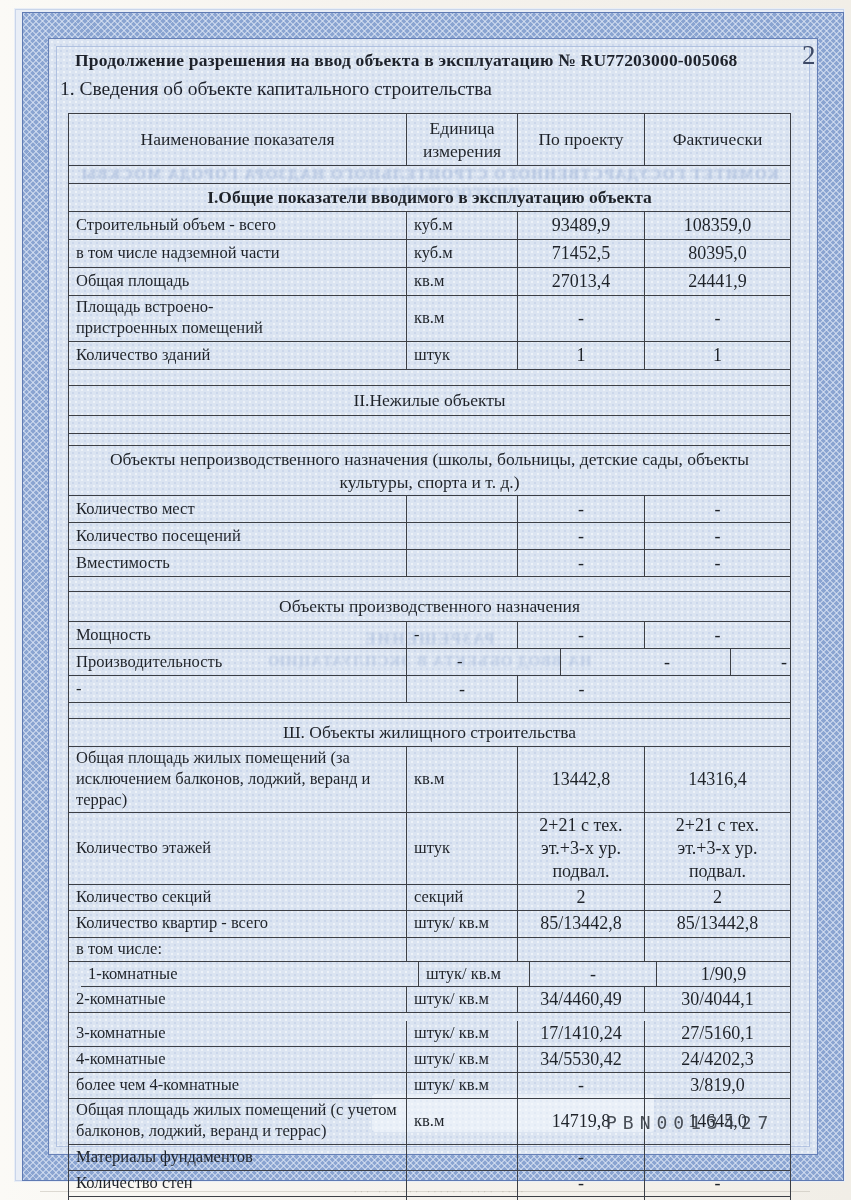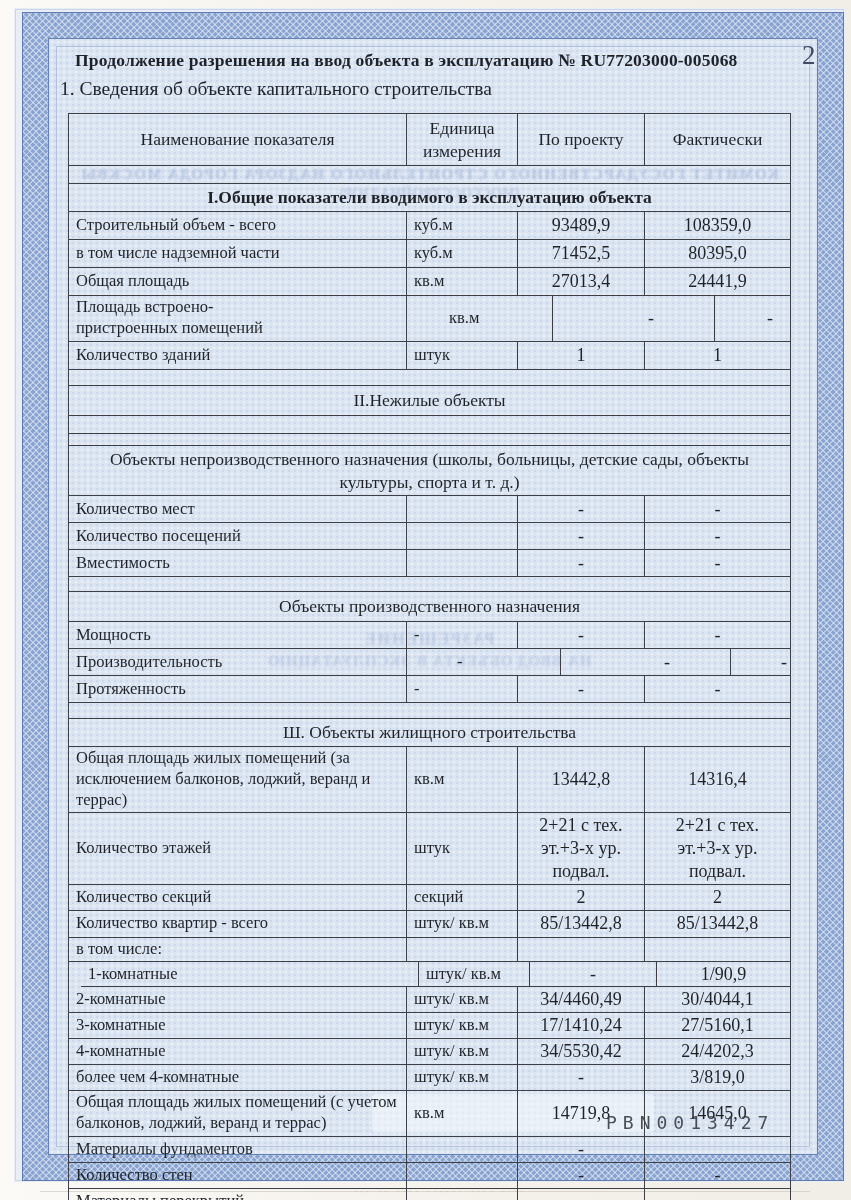--- a/index.html
+++ b/index.html
@@ -130,21 +130,21 @@
           <div class="cell c1">куб.м</div>
           <div class="cell c2">71452,5</div>
           <div class="cell c3">80395,0</div>
         </div>
         <div class="trow data" style="min-height: 28px;">
           <div class="cell c0">Общая площадь</div>
           <div class="cell c1">кв.м</div>
           <div class="cell c2">27013,4</div>
           <div class="cell c3">24441,9</div>
         </div>
-        <div class="trow data" style="min-height: 46px; gap: 35px;">
+        <div class="trow data" style="min-height: 46px;">
           <div class="cell c0">Площадь встроено-
 пристроенных помещений</div>
           <div class="cell c1">кв.м</div>
           <div class="cell c2">-</div>
           <div class="cell c3">-</div>
         </div>
         <div class="trow data" style="min-height: 28px;">
           <div class="cell c0">Количество зданий</div>
           <div class="cell c1">штук</div>
           <div class="cell c2">1</div>
@@ -187,21 +187,20 @@
           <div class="cell c2">-</div>
           <div class="cell c3">-</div>
         </div>
         <div class="trow data" style="min-height: 27px; gap: 43px;">
           <div class="cell c0">Производительность</div>
           <div class="cell c1">-</div>
           <div class="cell c2">-</div>
           <div class="cell c3">-</div>
         </div>
         <div class="trow data" style="min-height: 27px;">
-          <div class="cell c0">Протяженность</div>
           <div class="cell c1">-</div>
           <div class="cell c2">-</div>
           <div class="cell c3">-</div>
         </div>
         <div class="trow spacer" style="min-height: 16px;"></div>
         <div class="trow section" style="min-height: 28px;">
           <div class="section-label">Ш. Объекты  жилищного строительства</div>
         </div>
         <div class="trow data" style="min-height: 58px;">
           <div class="cell c0">Общая площадь жилых помещений (за исключением балконов, лоджий, веранд и террас)</div>
@@ -242,21 +241,21 @@
           <div class="cell c1">штук/ кв.м</div>
           <div class="cell c2">-</div>
           <div class="cell c3">1/90,9</div>
         </div>
         <div class="trow data" style="min-height: 25px;">
           <div class="cell c0">2-комнатные</div>
           <div class="cell c1">штук/ кв.м</div>
           <div class="cell c2">34/4460,49</div>
           <div class="cell c3">30/4044,1</div>
         </div>
-        <div class="trow data" style="min-height: 25px;">
+        <div class="trow data" style="min-height: 25px; margin-top: 8px;">
           <div class="cell c0">3-комнатные</div>
           <div class="cell c1">штук/ кв.м</div>
           <div class="cell c2">17/1410,24</div>
           <div class="cell c3">27/5160,1</div>
         </div>
         <div class="trow data" style="min-height: 25px;">
           <div class="cell c0">4-комнатные</div>
           <div class="cell c1">штук/ кв.м</div>
           <div class="cell c2">34/5530,42</div>
           <div class="cell c3">24/4202,3</div>

